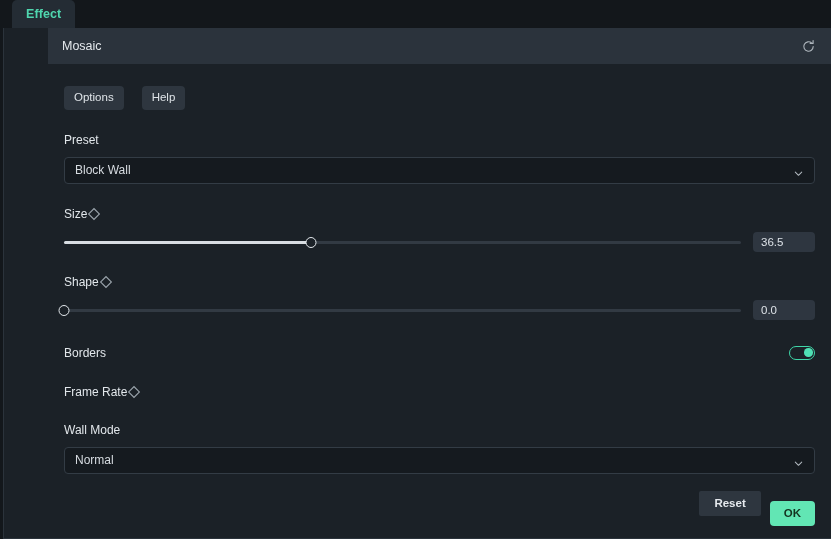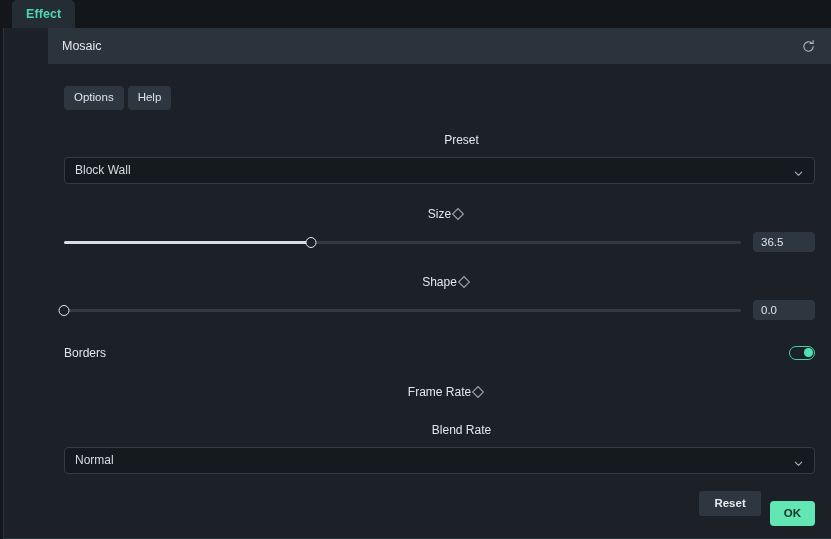--- a/index.html
+++ b/index.html
@@ -88,21 +88,21 @@
   }
 
   
   .body {
     padding: 18px 16px 0 16px;
   }
 
   
   .optrow {
     display: flex;
-    gap: 4px;
+    gap: 18px;
     margin-top: 4px;
   }
   .optbtn {
     background: #2e363f;
     border: none;
     border-radius: 4px;
     color: #dfe4e8;
     font-size: 11.5px;
     font-family: "Liberation Sans", sans-serif;
     padding: 5px 10px 6px 10px;
@@ -110,23 +110,22 @@
     line-height: 1.1;
   }
 
   
   .field {
     margin-top: 22px;
   }
   .field-head {
     display: flex;
     align-items: center;
-    justify-content: center;
+    justify-content: flex-start;
     height: 16px;
-    margin-left: 44px;
   }
   .field-label {
     color: #e2e7eb;
     font-size: 12px;
   }
   .kf-icon {
     width: 14px;
     height: 14px;
     margin-right: 30px;
     cursor: pointer;
@@ -369,21 +368,21 @@
           <span class="kf-icon">
             <svg width="14" height="14" viewBox="0 0 14 14" fill="none">
               <rect x="7" y="1.6" width="7.6" height="7.6" transform="rotate(45 7 1.6)" stroke="#9aa3ab" stroke-width="1.1"></rect>
             </svg>
           </span>
         </div>
       </div>
 
       <div class="field">
         <div class="field-head">
-          <span class="field-label">Blend Rate</span>
+          <span class="field-label">Wall Mode</span>
         </div>
         <div class="select">
           <span class="select-value">Normal</span>
           <span class="chev">
             <svg width="11" height="11" viewBox="0 0 12 12" fill="none">
               <path d="M2.5 4.5 6 8l3.5-3.5" stroke="#b3bac1" stroke-width="1.1" stroke-linecap="round" stroke-linejoin="round"></path>
             </svg>
           </span>
         </div>
       </div>

